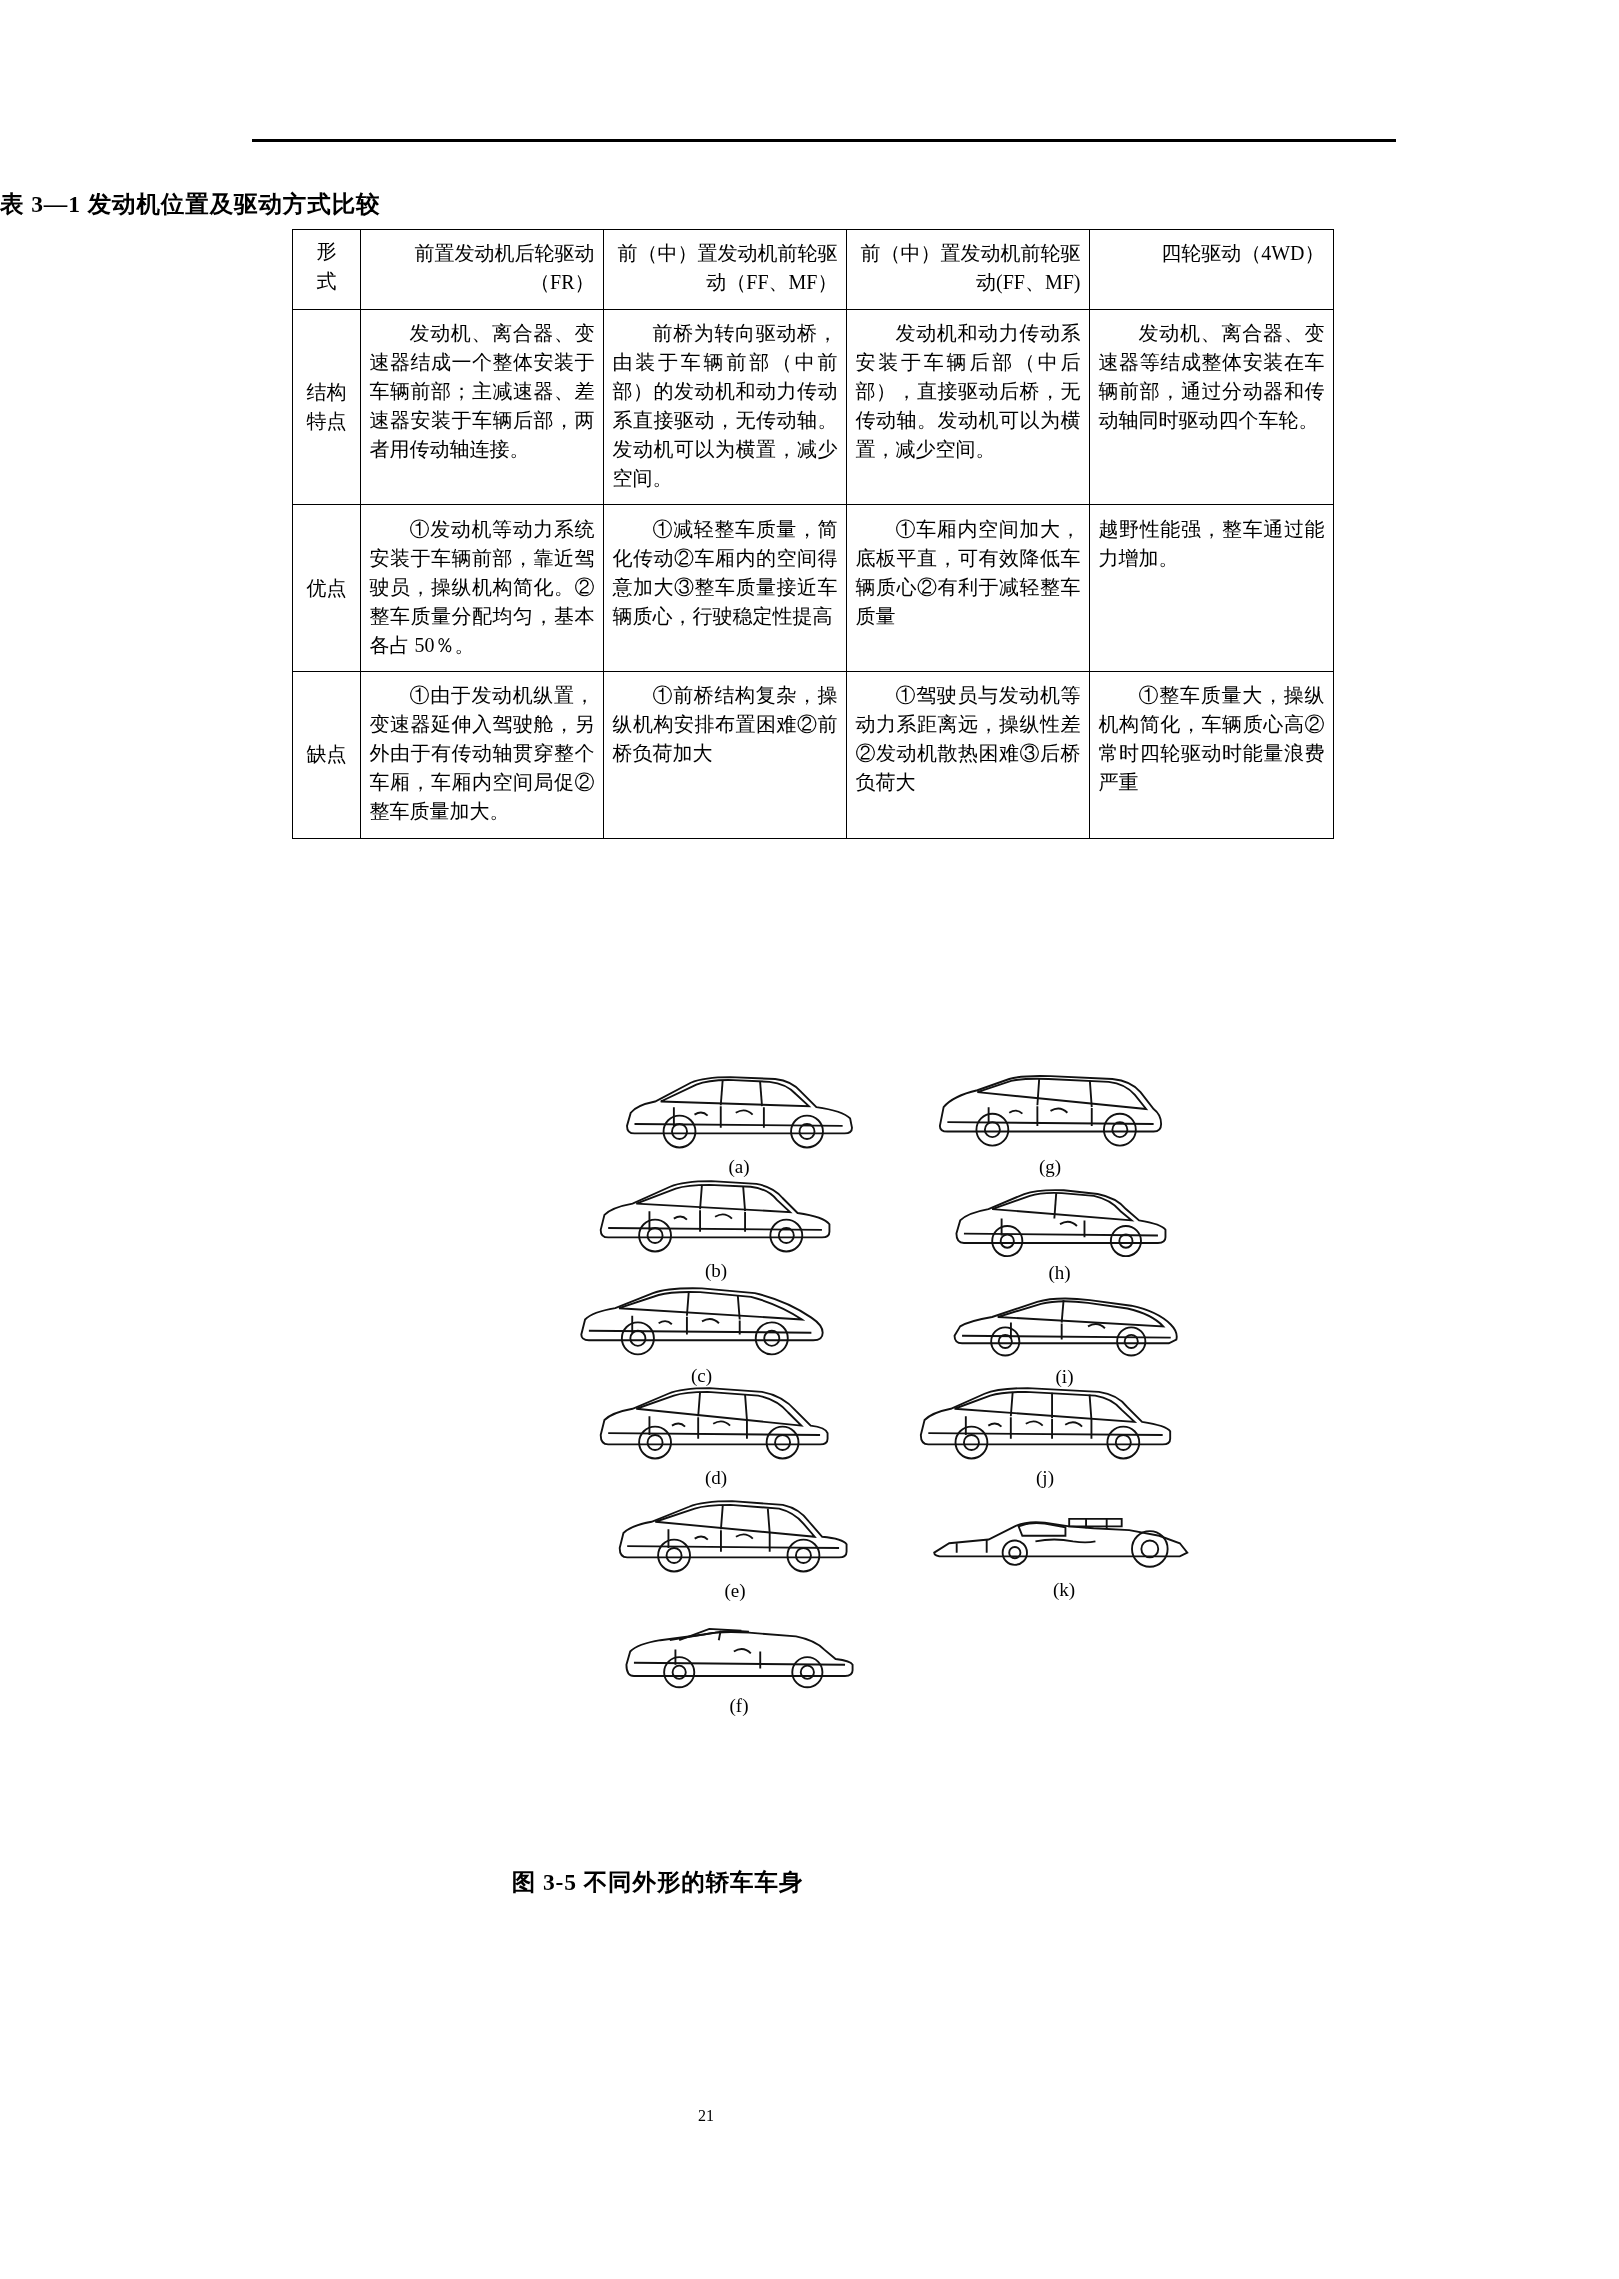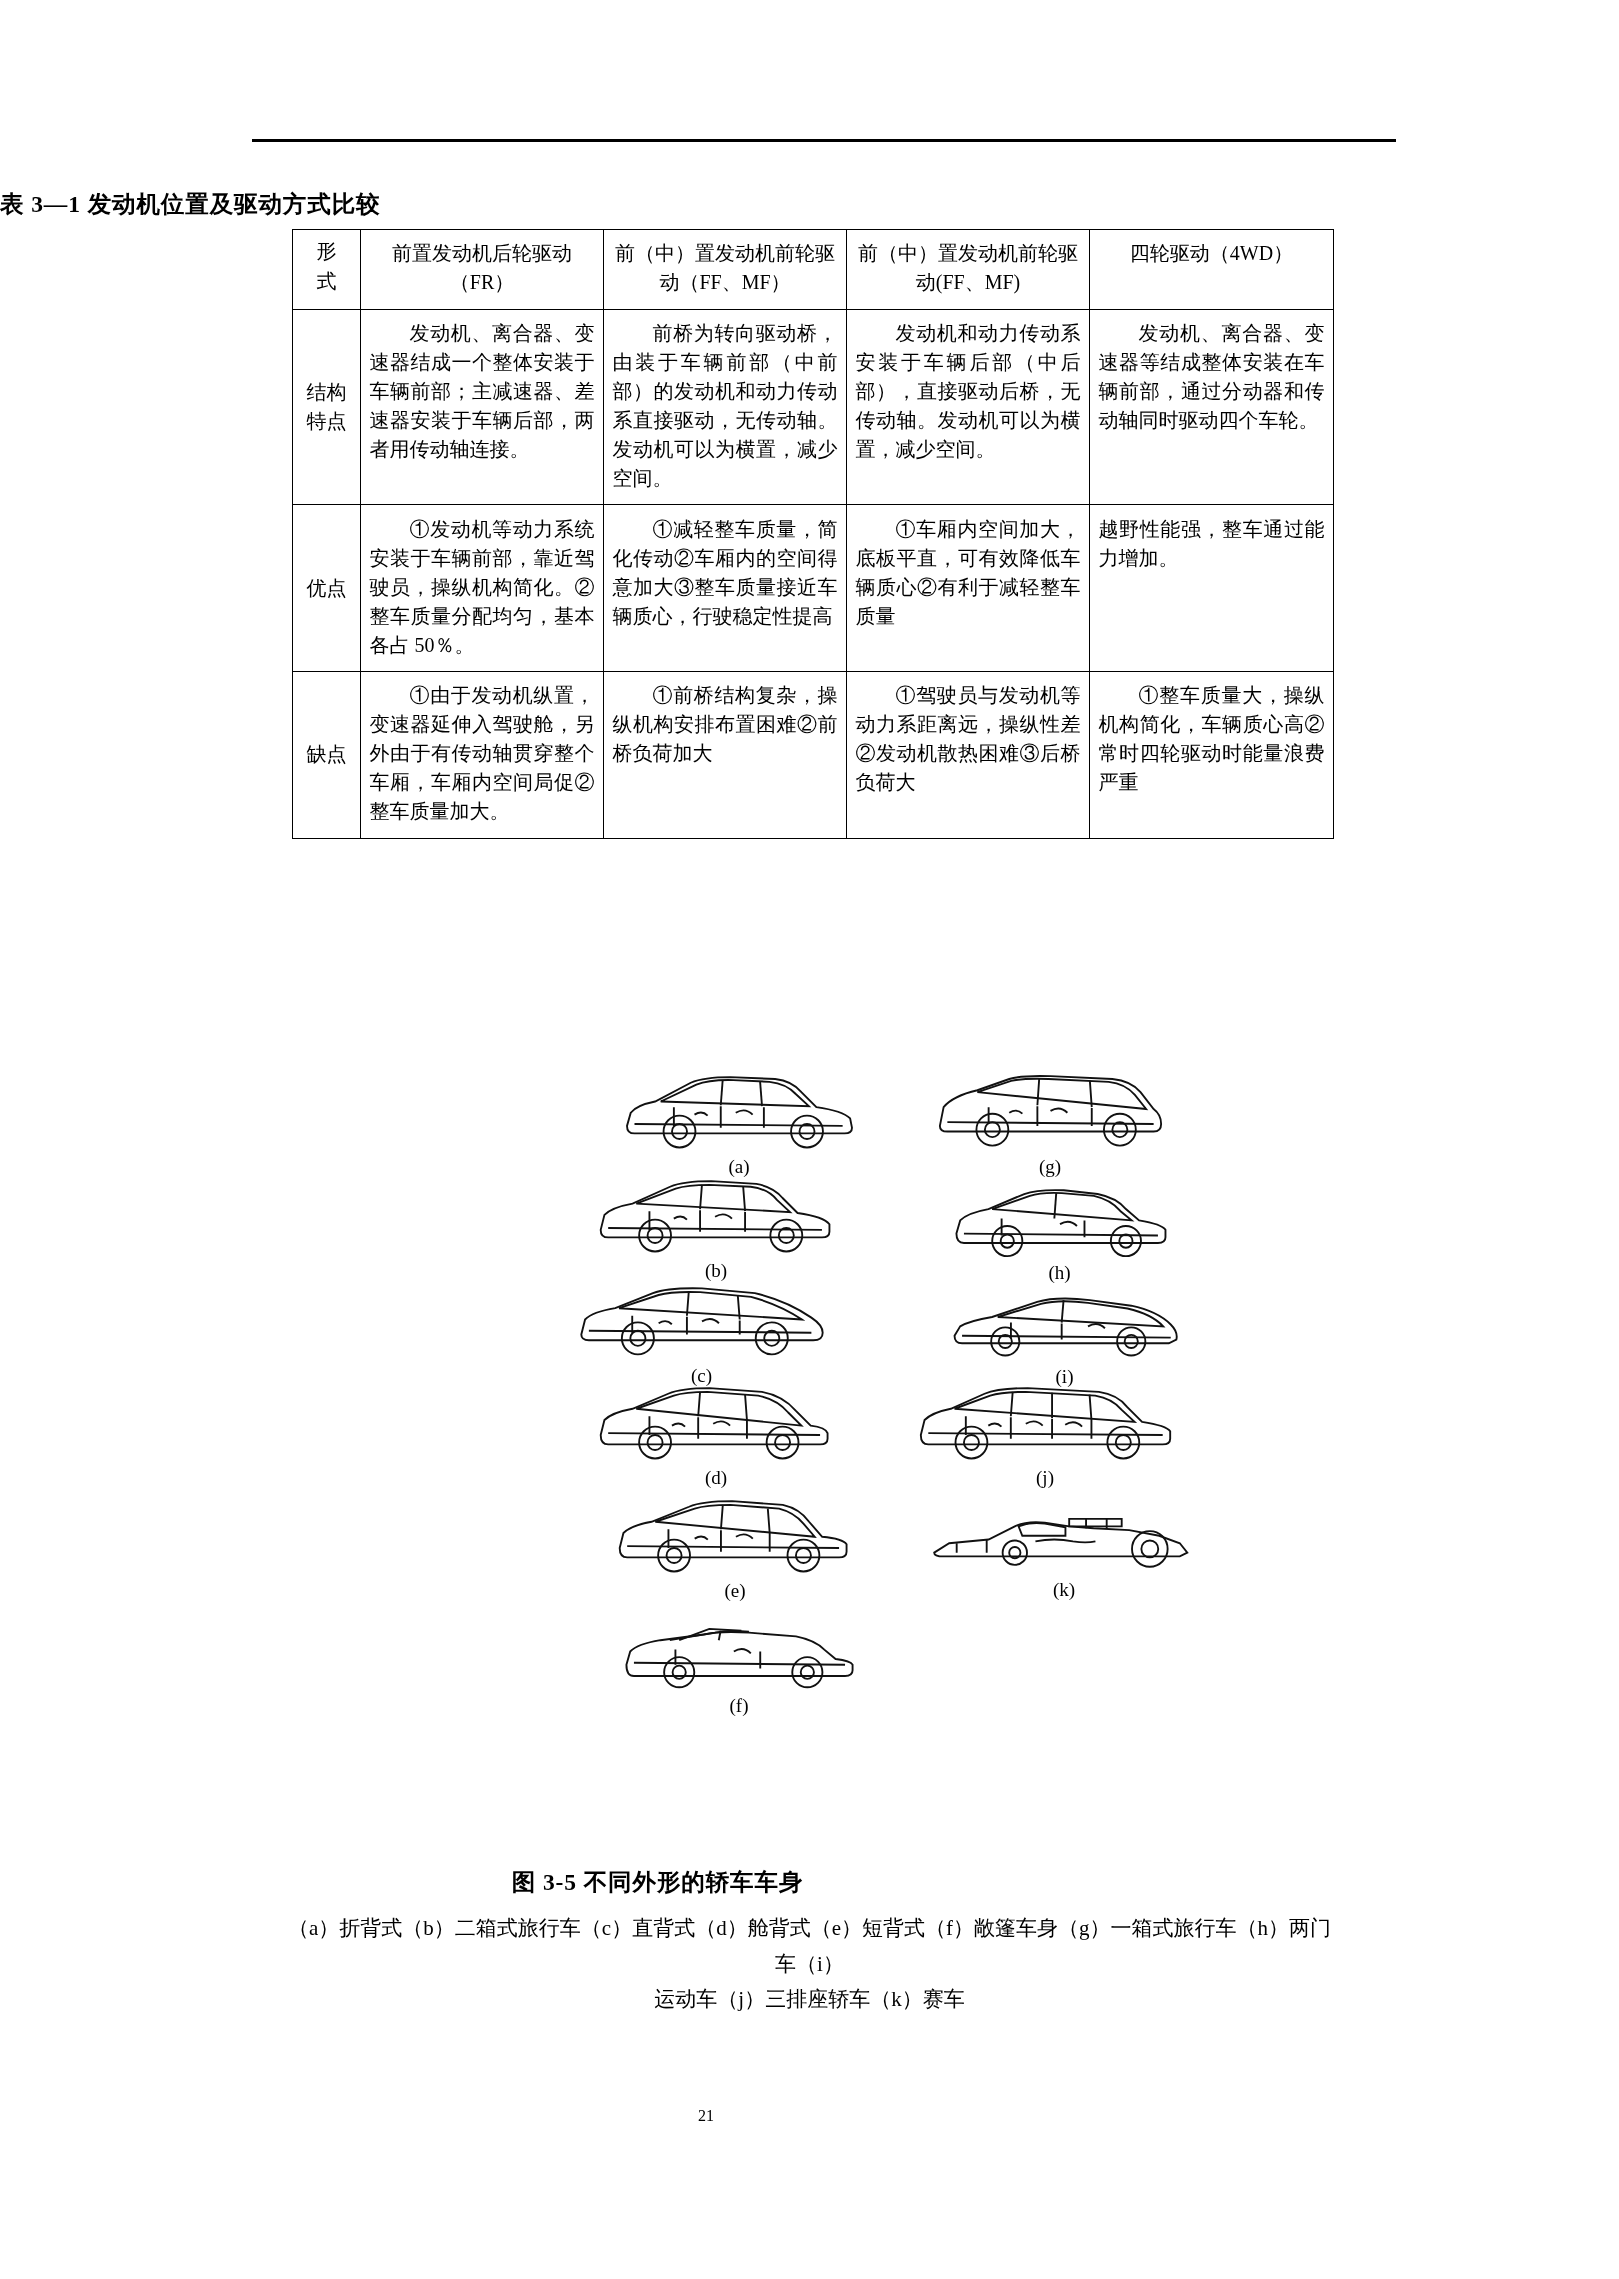--- a/index.html
+++ b/index.html
@@ -58,21 +58,21 @@
   table.cmp td.rowhead {
     width: 68px;
     text-align: center;
     vertical-align: middle;
     padding: 5.6px 3.8px;
   }
   table.cmp tr.head td {
     vertical-align: top;
   }
   td.colhead {
-    text-align: center;
+    text-align: right;
   }
   td.colhead.center {
     vertical-align: middle;
   }
   .formstyle {
     text-align: center;
     line-height: 1.5;
   }
   .cellbody {
     text-align: justify;
@@ -408,21 +408,17 @@
           </g>
         </svg>
         <div class="car-label">(f)</div>
       </div>
 
     </div>
   </div>
 
   <div class="fig-caption">图 3-5    不同外形的轿车车身</div>
 
-  <div class="fig-legend">
-    <div>（a）折背式（b）二箱式旅行车（c）直背式（d）舱背式（e）短背式（f）敞篷车身（g）一箱式旅行车（h）两门车（i）</div>
-    <div>运动车（j）三排座轿车（k）赛车</div>
-  </div>
 
   <div class="page-number">21</div>
 
 </div>
 
 
 </body></html>

